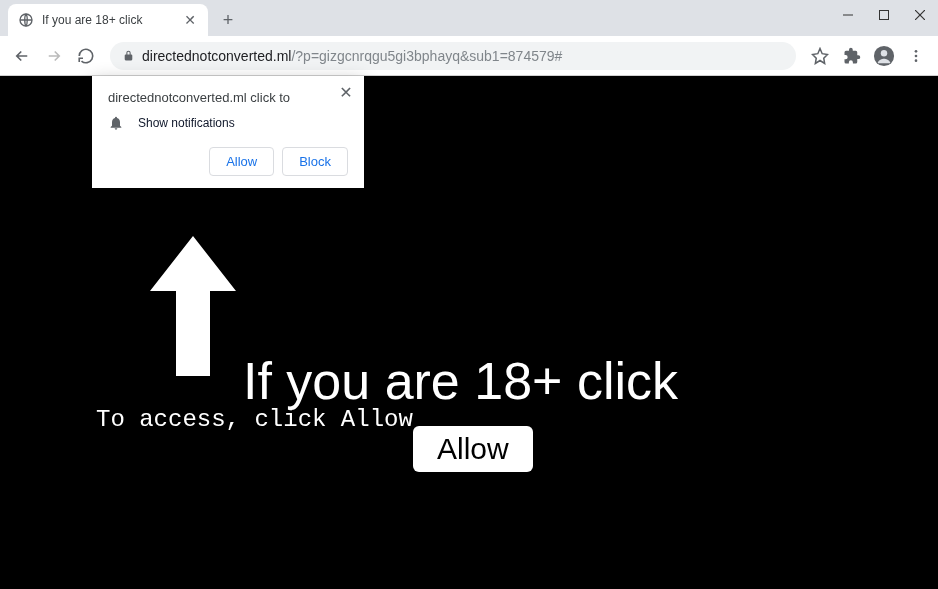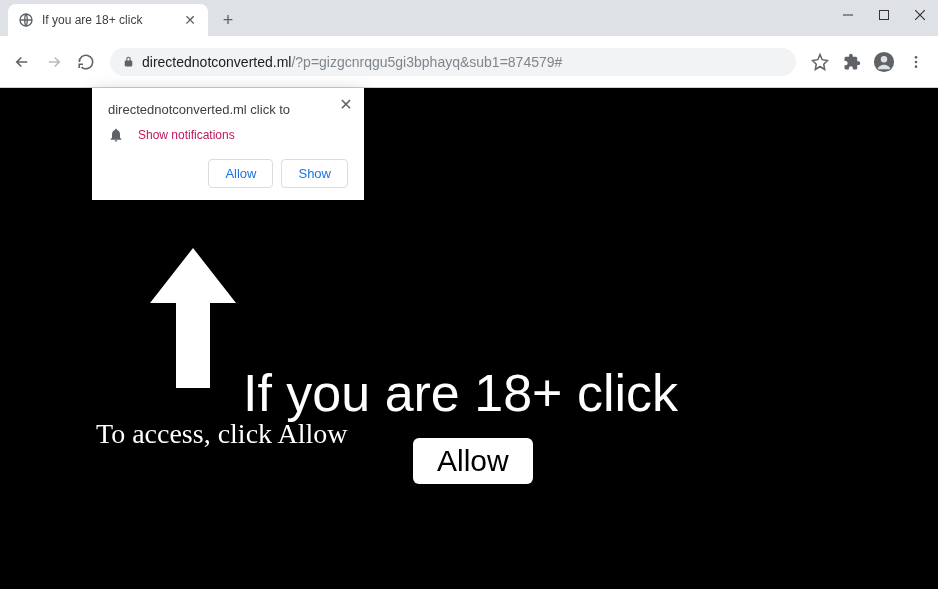--- a/index.html
+++ b/index.html
@@ -9,47 +9,47 @@
 .titlebar { height: 36px; background: #dee1e6; display: flex; align-items: flex-end; position: relative; }
 .tab { background: #fff; height: 32px; margin-left: 8px; margin-top: 4px; border-radius: 8px 8px 0 0; display: flex; align-items: center; padding: 0 10px; width: 200px; position: relative; }
 .tab-favicon { width: 16px; height: 16px; margin-right: 8px; display: flex; align-items: center; justify-content: center; }
 .tab-title { font-size: 12px; color: #3c4043; flex: 1; white-space: nowrap; overflow: hidden; text-overflow: ellipsis; }
 .tab-close { width: 16px; height: 16px; display: flex; align-items: center; justify-content: center; color: #5f6368; font-size: 14px; cursor: pointer; }
 .new-tab { width: 28px; height: 28px; display: flex; align-items: center; justify-content: center; color: #5f6368; font-size: 18px; margin-left: 6px; margin-bottom: 2px; cursor: pointer; }
 .window-controls { position: absolute; right: 0; top: 0; display: flex; height: 30px; }
 .window-btn { width: 36px; display: flex; align-items: center; justify-content: center; color: #333; cursor: pointer; }
 
 
-.toolbar { height: 52px; background: #fff; border-bottom: 1px solid #d0d0d0; display: flex; align-items: center; padding: 0 8px; gap: 4px; }
+.toolbar { height: 40px; background: #fff; border-bottom: 1px solid #d0d0d0; display: flex; align-items: center; padding: 0 8px; gap: 4px; }
 .nav-btn { width: 28px; height: 28px; display: flex; align-items: center; justify-content: center; color: #5f6368; cursor: pointer; border-radius: 50%; }
 .nav-btn.disabled { color: #bbb; }
 .omnibox { flex: 1; height: 28px; background: #f1f3f4; border-radius: 14px; display: flex; align-items: center; padding: 0 10px; margin: 0 6px; }
 .lock-icon { width: 16px; height: 16px; display: flex; align-items: center; justify-content: center; color: #5f6368; margin-right: 6px; }
 .url-text { font-size: 14px; color: #202124; flex: 1; }
 .url-text .domain { color: #202124; }
 .url-text .path { color: #80868b; }
 .toolbar-icon { width: 28px; height: 28px; display: flex; align-items: center; justify-content: center; color: #5f6368; cursor: pointer; }
 
 
 .content { height: 517px; background: #000; position: relative; }
 
 
 .notif-popup { position: absolute; left: 92px; top: 0; width: 272px; background: #fff; box-shadow: 0 4px 16px rgba(0,0,0,0.25); padding: 14px 16px 12px 16px; z-index: 10; }
 .notif-close { position: absolute; right: 10px; top: 8px; width: 16px; height: 16px; display: flex; align-items: center; justify-content: center; color: #5f6368; font-size: 16px; cursor: pointer; }
 .notif-title { font-size: 13px; color: #3c4043; margin-bottom: 10px; }
 .notif-row { display: flex; align-items: center; margin-bottom: 16px; }
 .notif-bell { width: 16px; height: 16px; margin-right: 14px; color: #5f6368; }
-.notif-text { font-size: 12px; color: #be185d; }
+.notif-text { font-size: 12px; color: #0f172a; }
 .notif-buttons { display: flex; justify-content: flex-end; gap: 8px; }
 .notif-btn { border: 1px solid #dadce0; background: #fff; color: #1a73e8; font-size: 13px; padding: 6px 16px; border-radius: 4px; cursor: pointer; }
 
 
 .arrow-up { position: absolute; left: 150px; top: 160px; width: 86px; height: 142px; }
 .headline { position: absolute; left: 243px; top: 275px; font-size: 52px; color: #fff; font-family: Arial, sans-serif; }
-.subtext { position: absolute; left: 96px; top: 330px; font-size: 28px; color: #fff; font-family: Liberation Serif, serif; }
+.subtext { position: absolute; left: 96px; top: 330px; font-size: 24px; color: #fff; font-family: Liberation Mono, monospace; }
 .big-allow { position: absolute; left: 413px; top: 350px; background: #fff; color: #000; font-size: 30px; font-family: Arial, sans-serif; padding: 6px 24px; border: none; border-radius: 6px; cursor: pointer; }
 </style>
 </head>
 <body>
 
 <div class="titlebar">
   <div class="tab">
     <span class="tab-favicon">
       <svg viewBox="0 0 24 24" width="16" height="16" fill="none" stroke="#5f6368" stroke-width="2">
           <circle cx="12" cy="12" r="9"></circle>
@@ -140,21 +140,21 @@
     <div class="notif-row">
       <span class="notif-bell">
         <svg width="16" height="16" viewBox="0 0 24 24" fill="#5f6368">
             <path d="M12 22a2 2 0 002-2h-4a2 2 0 002 2zm6-6V11c0-3.07-1.63-5.64-4.5-6.32V4a1.5 1.5 0 10-3 0v.68C7.64 5.36 6 7.92 6 11v5l-2 2v1h16v-1l-2-2z"></path>
           </svg>
       </span>
       <span class="notif-text">Show notifications</span>
     </div>
     <div class="notif-buttons">
       <button class="notif-btn">Allow</button>
-      <button class="notif-btn">Show</button>
+      <button class="notif-btn">Block</button>
     </div>
   </div>
 
   <div class="arrow-up">
     <svg viewBox="0 0 86 142" width="86" height="142">
       <path d="M43 0 L86 55 L60 55 L60 140 L26 140 L26 55 L0 55 Z" fill="#fff"></path>
     </svg>
   </div>
 
   <div class="headline">If you are 18+ click</div>

